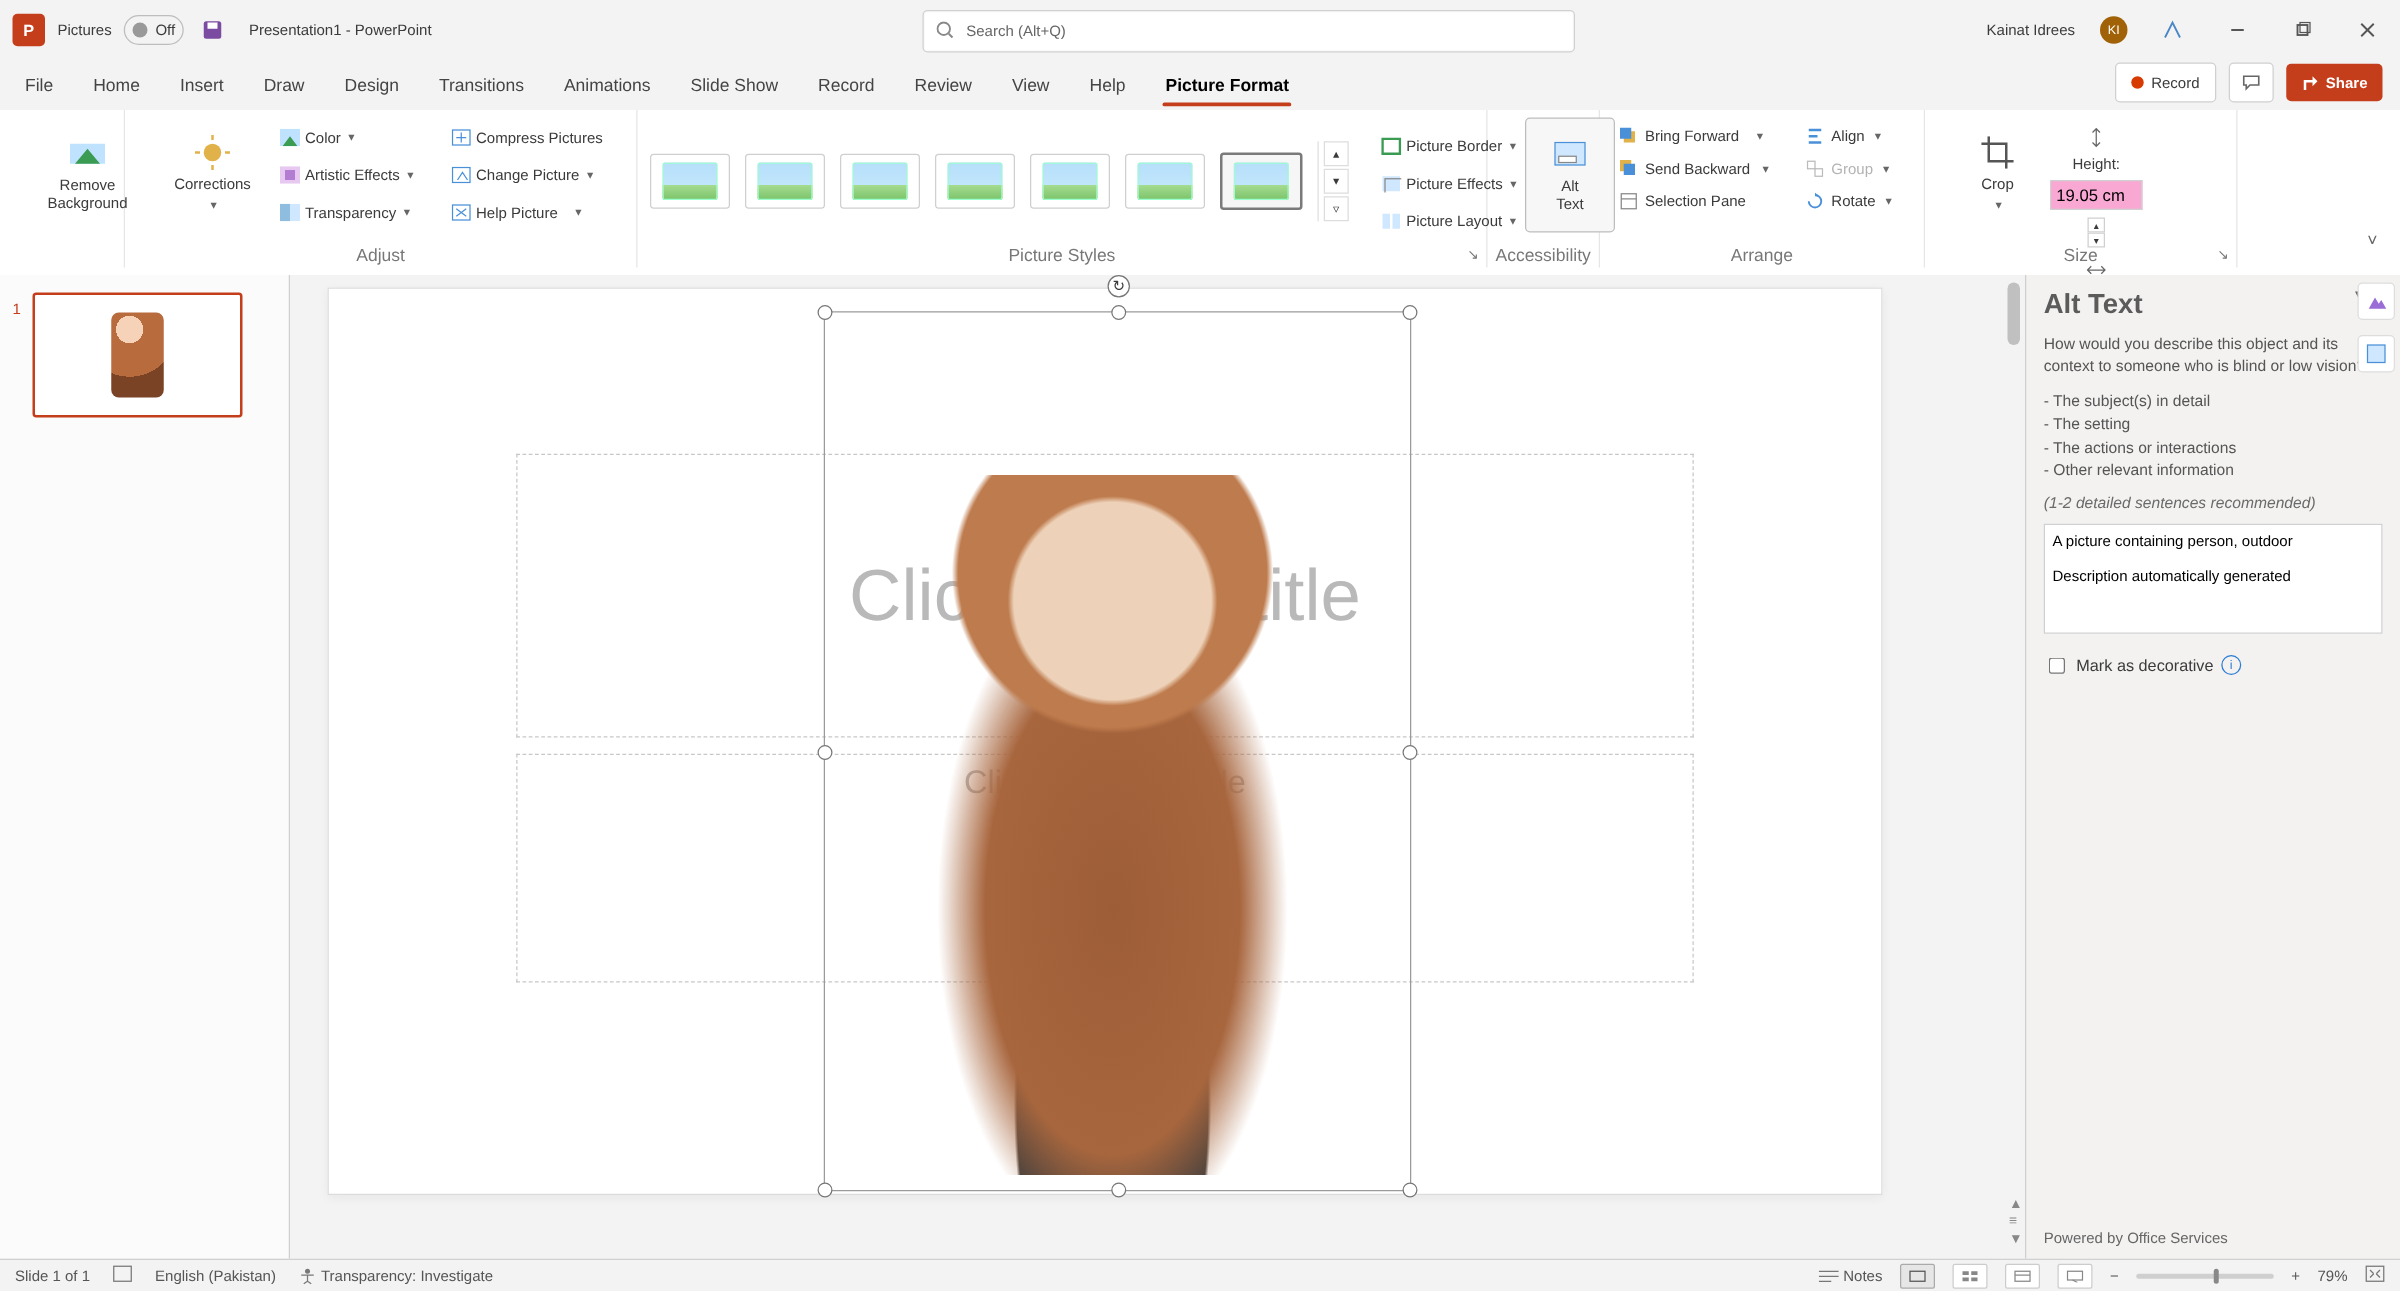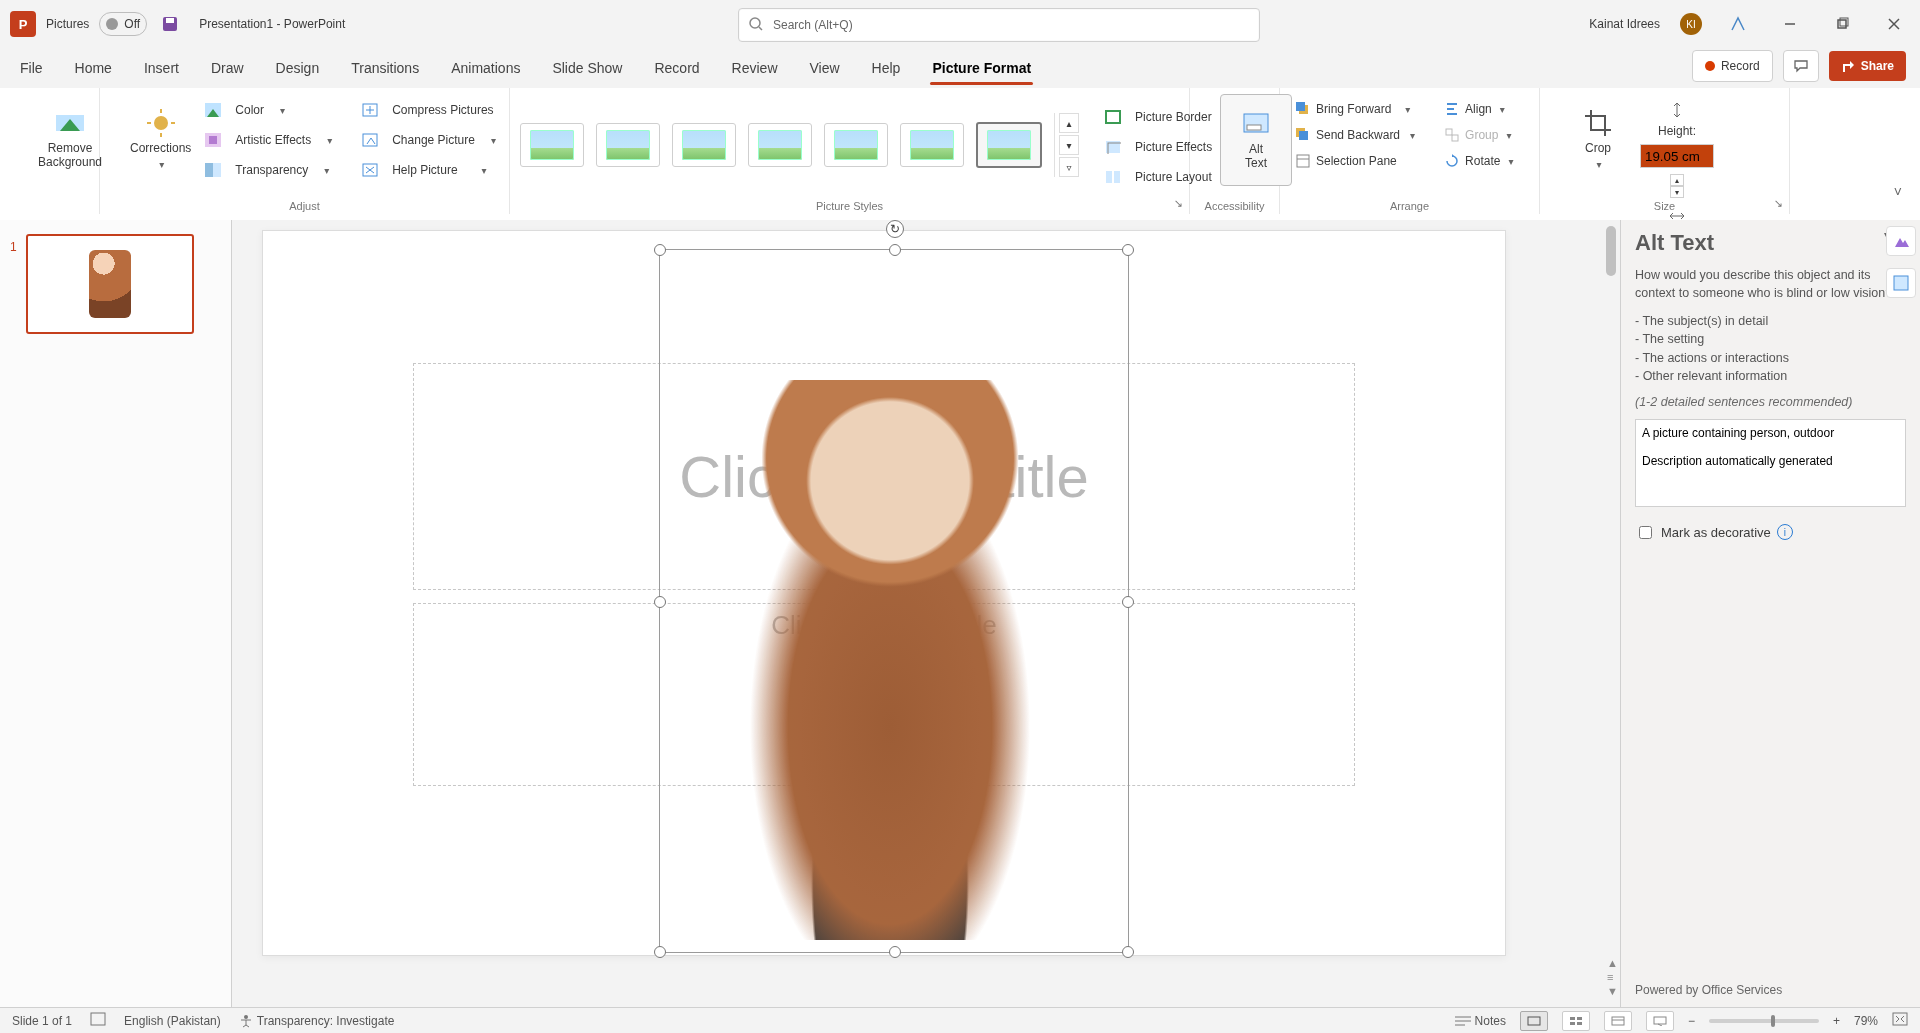--- a/index.html
+++ b/index.html
@@ -83,39 +83,39 @@
   
   .ribbon{
     position:absolute;left:0;top:88px;width:1920px;height:132px;
     background:#fff;border-bottom:1px solid var(--border);
     display:flex;align-items:stretch;
   }
   .group{
     border-right:1px solid #e6e6e6;padding:6px 10px 18px 10px;position:relative;
     display:flex;flex-direction:column;justify-content:flex-start;height:126px;box-sizing:border-box;
   }
-  .group-label{position:absolute;bottom:2px;left:0;right:0;text-align:center;color:#777;font-size:11px;}
+  .group-label{position:absolute;bottom:2px;left:0;right:0;text-align:center;color:#777;font-size:14px;}
   .group-dlg{position:absolute;right:6px;bottom:4px;color:#777;font-size:11px;cursor:pointer;}
   .bigbtn{display:flex;flex-direction:column;align-items:center;justify-content:center;gap:4px;width:80px;height:90px;border-radius:4px;margin-left:20px;}
   .gicon{width:28px;height:28px;display:flex;align-items:center;justify-content:center;}
   .small-row{display:flex;flex-direction:column;gap:6px;margin-left:8px;}
-  .small-btn{display:flex;align-items:center;gap:14px;height:24px;padding:0 6px;border-radius:3px;white-space:nowrap;}
+  .small-btn{display:flex;align-items:center;gap:4px;height:24px;padding:0 6px;border-radius:3px;white-space:nowrap;}
   .chev{font-size:10px;color:#666;margin-left:2px;}
   .styles-gallery{display:flex;align-items:center;gap:12px;padding-right:6px;}
   .style-thumb{width:62px;height:42px;border:1px solid #cfcfcf;border-radius:3px;background:#fff;display:flex;align-items:center;justify-content:center;}
   .style-thumb.sel{border:2px solid #7a7a7a;background:#f6f6f6;}
   .style-thumb .pic{
     width:44px;height:30px;border-radius:2px;
     background:linear-gradient(180deg,#b7dffb 0%,#c0e6fb 60%,#a5dc8f 60%,#7bc36a 100%);
     box-shadow:inset 0 0 0 1px #9fc;
   }
   .gallery-scroll{display:flex;flex-direction:column;gap:2px;border-left:1px solid #e0e0e0;padding-left:4px;}
   .gallery-scroll .gbtn{width:18px;height:18px;display:flex;align-items:center;justify-content:center;border:1px solid #ddd;font-size:10px;background:#fff;}
   .size-box{display:flex;align-items:center;gap:6px;flex-direction:column;}
-  .size-input{width:64px;height:22px;border:1px solid var(--border);background:#c2410c;padding:0 4px;}
+  .size-input{width:64px;height:22px;border:1px solid var(--border);background:#f9a8d4;padding:0 4px;}
   .spin{display:flex;flex-direction:column;}
   .spin span{width:12px;height:10px;border:1px solid var(--border);font-size:8px;display:flex;align-items:center;justify-content:center;background:#fff;}
   .arrange-col{display:flex;flex-direction:column;gap:4px;}
   .arrange-item{display:flex;align-items:center;gap:6px;height:22px;white-space:nowrap;}
   .ribbon-collapse{position:absolute;right:18px;top:96px;font-size:12px;color:#666;}
 
   
   .workspace{
     position:absolute;left:0;top:220px;right:0;bottom:26px;
     display:flex;background:var(--bg);

